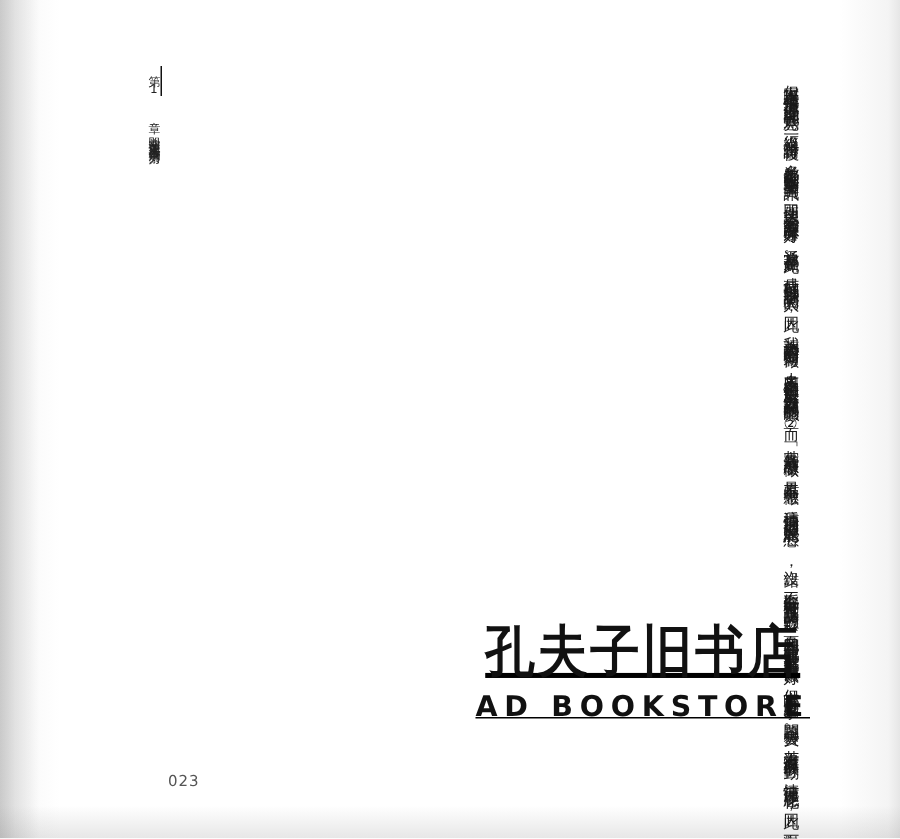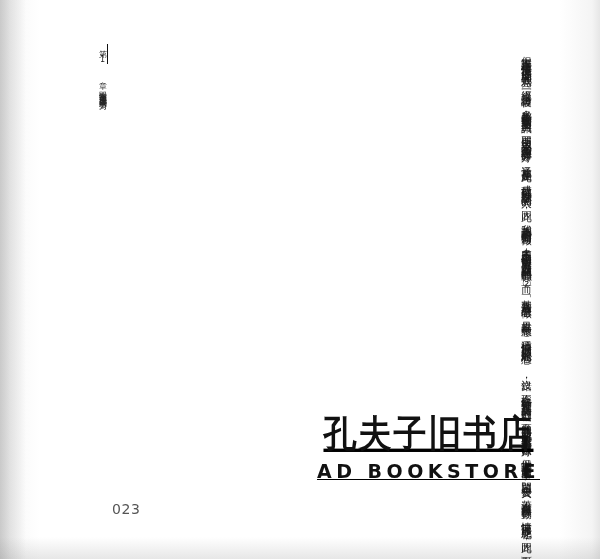--- a/index.html
+++ b/index.html
@@ -83,23 +83,23 @@
     width: 1px;
     height: 20px;
     background: #111;
     margin: 0 auto 5px auto;
   }
 
   
   .folio {
     position: absolute;
     left: 112px;
-    bottom: 42px;
+    bottom: 32px;
     font-family: "DejaVu Sans", sans-serif;
-    font-size: 14px;
+    font-size: 10px;
     letter-spacing: 0.6px;
     color: #555;
   }
 
   
   .watermark {
     position: absolute;
     right: 60px;
     bottom: 78px;
     text-align: center;

